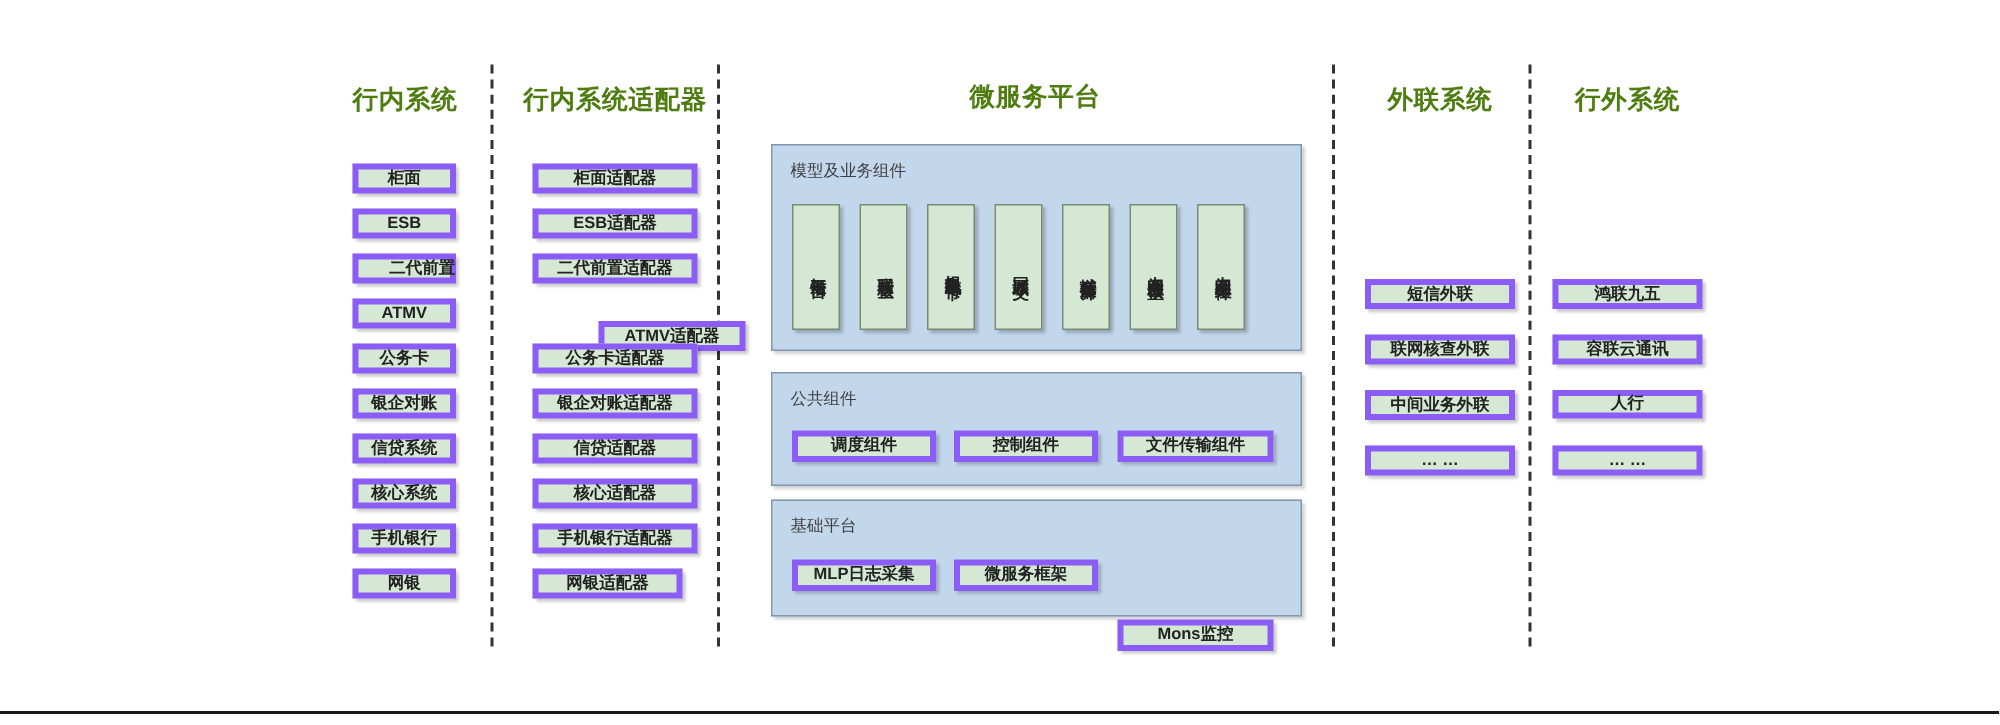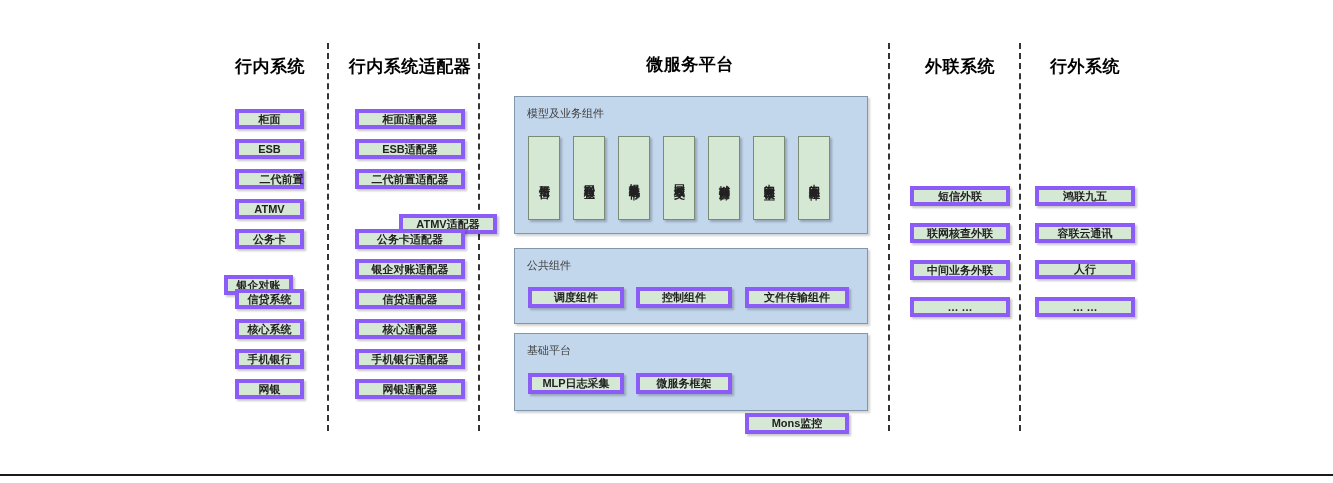--- a/index.html
+++ b/index.html
@@ -17,21 +17,21 @@
     height: 483px;
     background: #ffffff;
     overflow: hidden;
   }
 
   
   .col-title {
     position: absolute;
     font-size: 17px;
     font-weight: bold;
-    color: #000000;
+    color: #4d7c0f;
     letter-spacing: 0.5px;
     text-align: center;
     white-space: nowrap;
   }
 
   
   .vdash {
     position: absolute;
     width: 0;
     border-left: 2px dashed #333333;
@@ -122,36 +122,36 @@
   <div class="vdash" style="left:327px; top:43px; height:388px;"></div>
   <div class="vdash" style="left:478px; top:43px; height:388px;"></div>
   <div class="vdash" style="left:888px; top:43px; height:388px;"></div>
   <div class="vdash" style="left:1019px; top:43px; height:388px;"></div>
 
   <div class="gbox" style="left:235px; top:109px; width:69px; height:20px;">柜面</div>
   <div class="gbox" style="left:235px; top:139px; width:69px; height:20px;">ESB</div>
   <div class="gbox" style="left:235px; top:169px; width:69px; height:20px;padding-left:24px;">二代前置</div>
   <div class="gbox" style="left:235px; top:199px; width:69px; height:20px;">ATMV</div>
   <div class="gbox" style="left:235px; top:229px; width:69px; height:20px;">公务卡</div>
-  <div class="gbox" style="left:224px; top:259px; width:69px; height:20px;margin-top:16px;">银企对账</div>
+  <div class="gbox" style="left:235px; top:259px; width:69px; height:20px;">银企对账</div>
   <div class="gbox" style="left:235px; top:289px; width:69px; height:20px;">信贷系统</div>
   <div class="gbox" style="left:235px; top:319px; width:69px; height:20px;">核心系统</div>
   <div class="gbox" style="left:235px; top:349px; width:69px; height:20px;">手机银行</div>
   <div class="gbox" style="left:235px; top:379px; width:69px; height:20px;">网银</div>
 
   <div class="gbox wide" style="left:355px; top:109px; width:110px; height:20px;">柜面适配器</div>
   <div class="gbox wide" style="left:355px; top:139px; width:110px; height:20px;">ESB适配器</div>
   <div class="gbox wide" style="left:355px; top:169px; width:110px; height:20px;">二代前置适配器</div>
   <div class="gbox wide" style="left:355px; top:214px; width:98px; height:20px;margin-left:44px;">ATMV适配器</div>
   <div class="gbox wide" style="left:355px; top:229px; width:110px; height:20px;">公务卡适配器</div>
   <div class="gbox wide" style="left:355px; top:259px; width:110px; height:20px;">银企对账适配器</div>
   <div class="gbox wide" style="left:355px; top:289px; width:110px; height:20px;">信贷适配器</div>
   <div class="gbox wide" style="left:355px; top:319px; width:110px; height:20px;">核心适配器</div>
   <div class="gbox wide" style="left:355px; top:349px; width:110px; height:20px;">手机银行适配器</div>
-  <div class="gbox wide" style="left:355px; top:379px; width:110px; height:20px;">网银适配器</div>
+  <div class="gbox wide" style="left:355px; top:379px; width:100px; height:20px;">网银适配器</div>
 
   <div class="bpanel" style="left:514px; top:96px; width:354px; height:138px;">
     <div class="bpanel-title">模型及业务组件</div>
   </div>
 
   <div class="vbox" style="left:528px; top:136px; width:32px; height:84px;">
     <span>短信平台</span>
   </div>
   <div class="vbox" style="left:573px; top:136px; width:32px; height:84px;">
     <span>联网核查</span>

